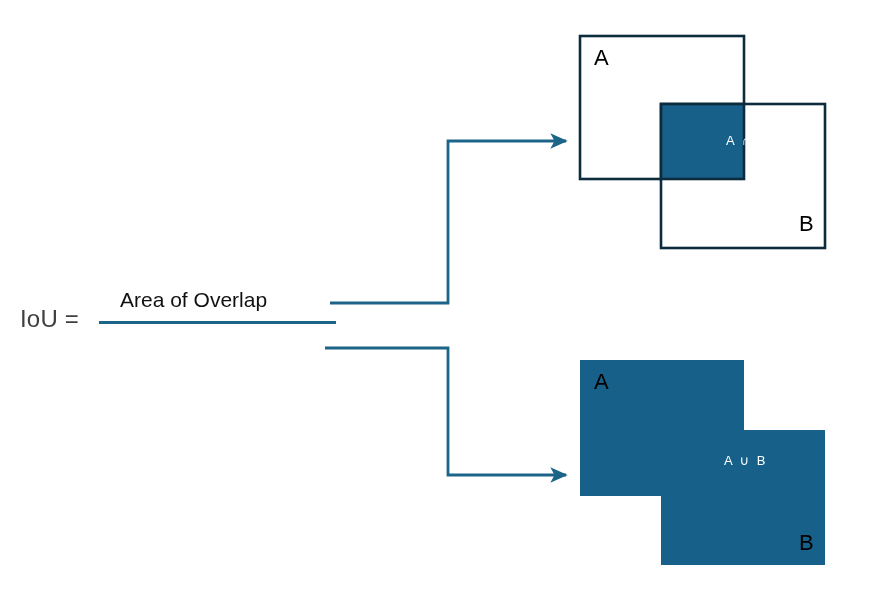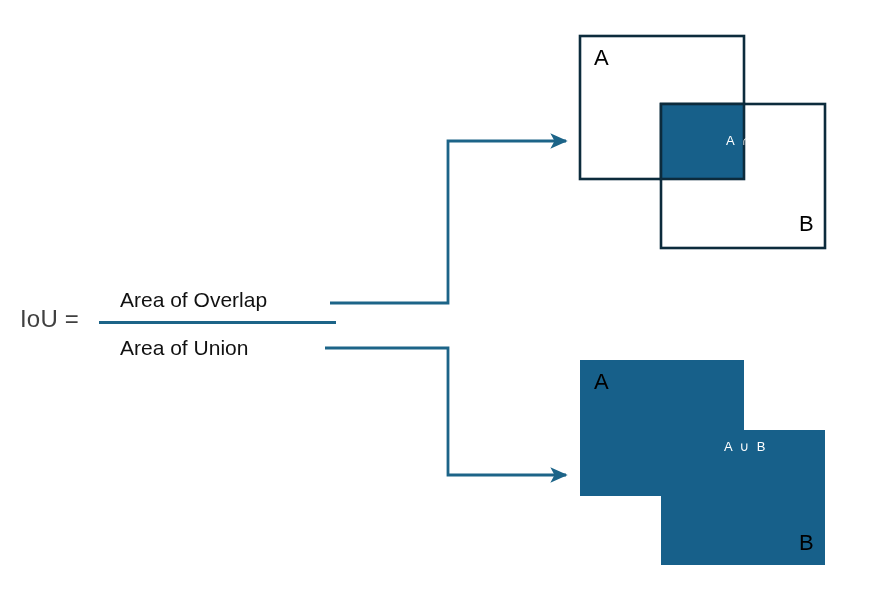--- a/index.html
+++ b/index.html
@@ -93,21 +93,20 @@
 <div id="canvas">
 
   <div id="formula"></div>
 
   <div class="iou-label">IoU =</div>
 
   <div class="frac-num">Area of Overlap</div>
 
   <div class="frac-bar"></div>
 
-  <div class="frac-den">Area of Union</div>
 
   <svg id="art" viewBox="0 0 872 613">
     <defs>
       <marker id="arrowhead" markerWidth="7" markerHeight="7" refX="5.6" refY="3" orient="auto" markerUnits="strokeWidth">
         <path d="M0,0.2 L6.2,3 L0,5.8 L1.5,3 Z" fill="#1C6488"></path>
       </marker>
     </defs>
 
     <path d="M330,303 L448,303 L448,141 L566,141" fill="none" stroke="#1C6488" stroke-width="2.8" marker-end="url(#arrowhead)"></path>
 
@@ -127,15 +126,15 @@
   <div class="fig-label" style="left:594px; top:45px;">A</div>
 
   <div class="fig-label" style="left:799px; top:211px;">B</div>
 
   <div class="set-label" style="left:682px; top:133px;">A ∩ B</div>
 
   <div class="fig-label" style="left:594px; top:369px;">A</div>
 
   <div class="fig-label" style="left:799px; top:530px;">B</div>
 
-  <div class="set-label" style="left:680px; top:439px;">A ∪ B</div>
+  <div class="set-label" style="left:680px; top:453px;">A ∪ B</div>
 
 </div>
 
 </body></html>

